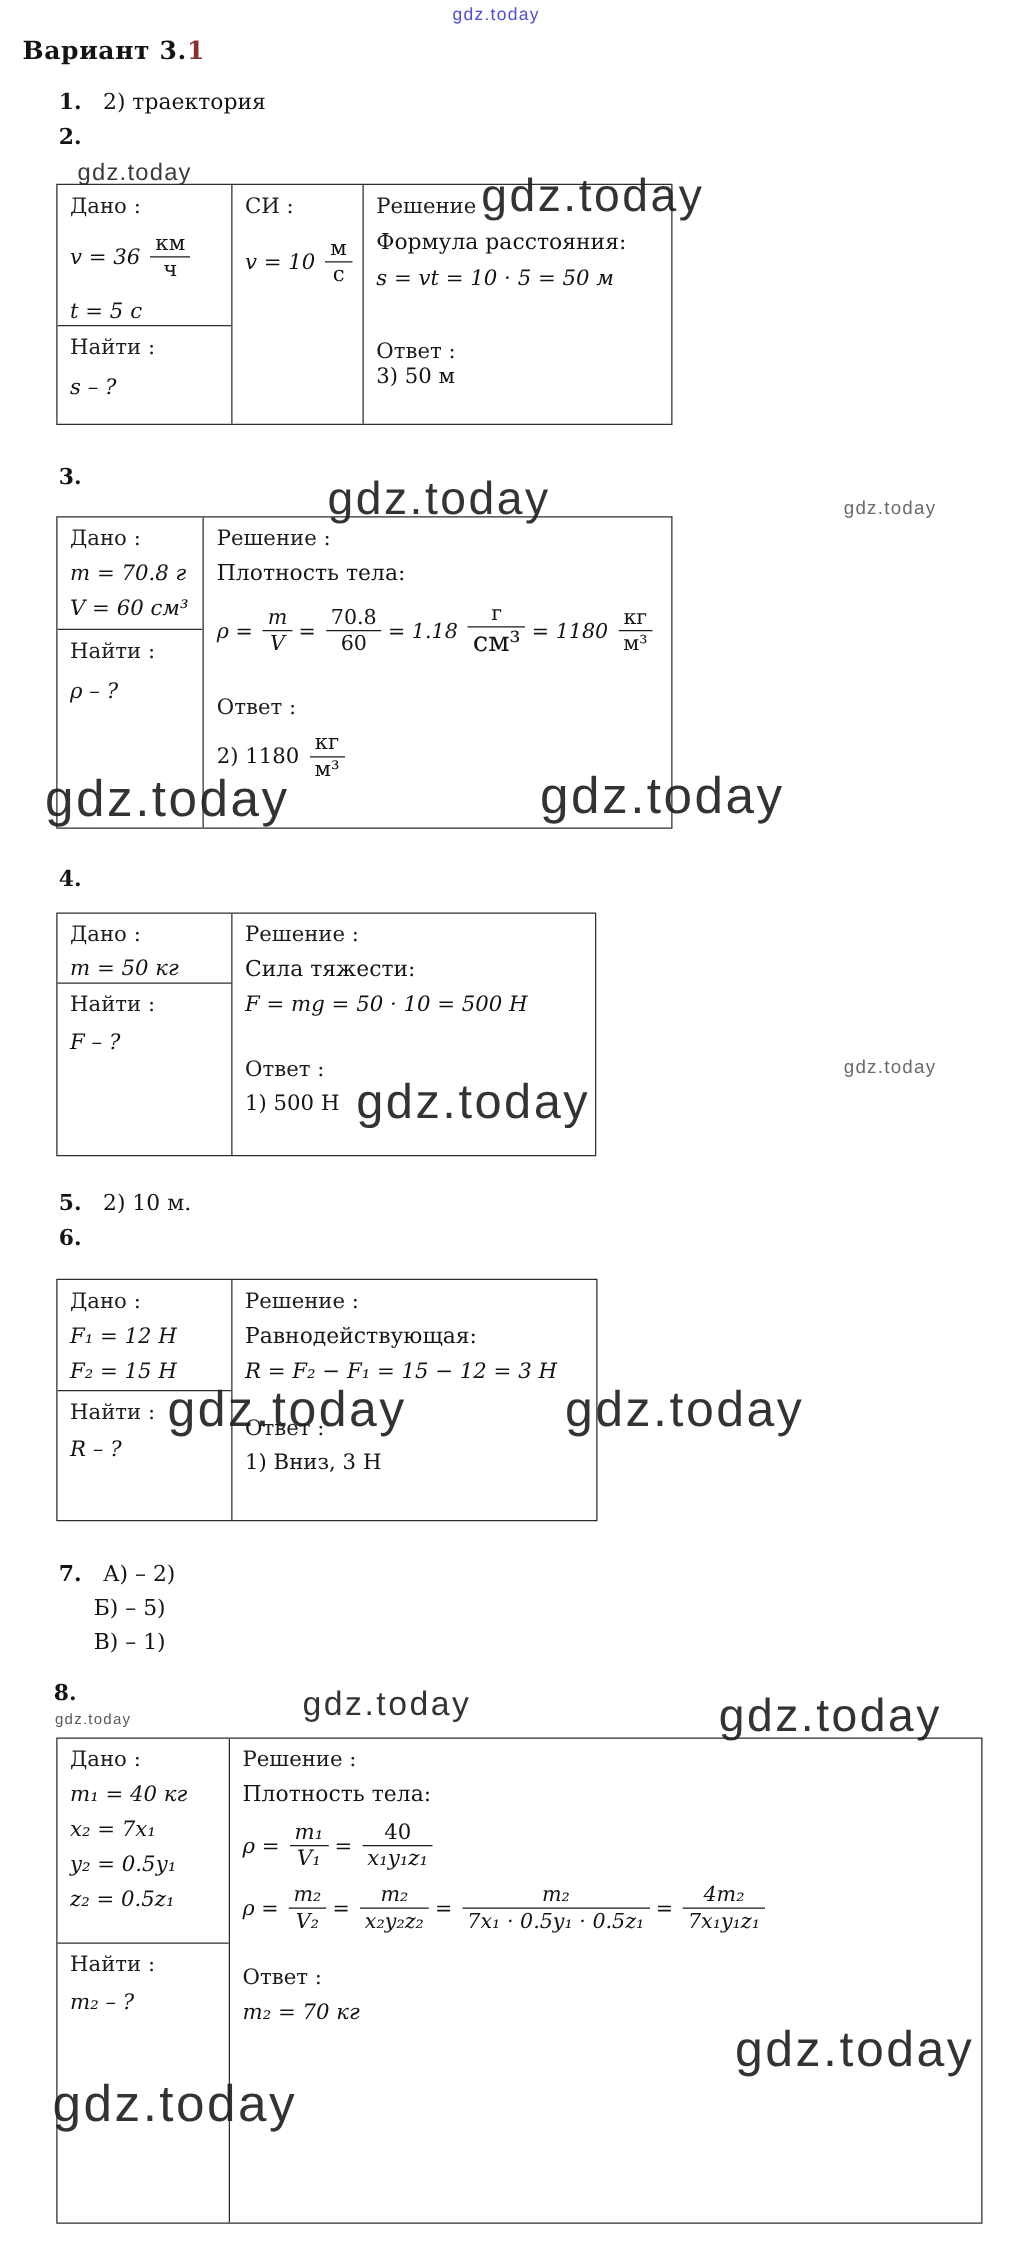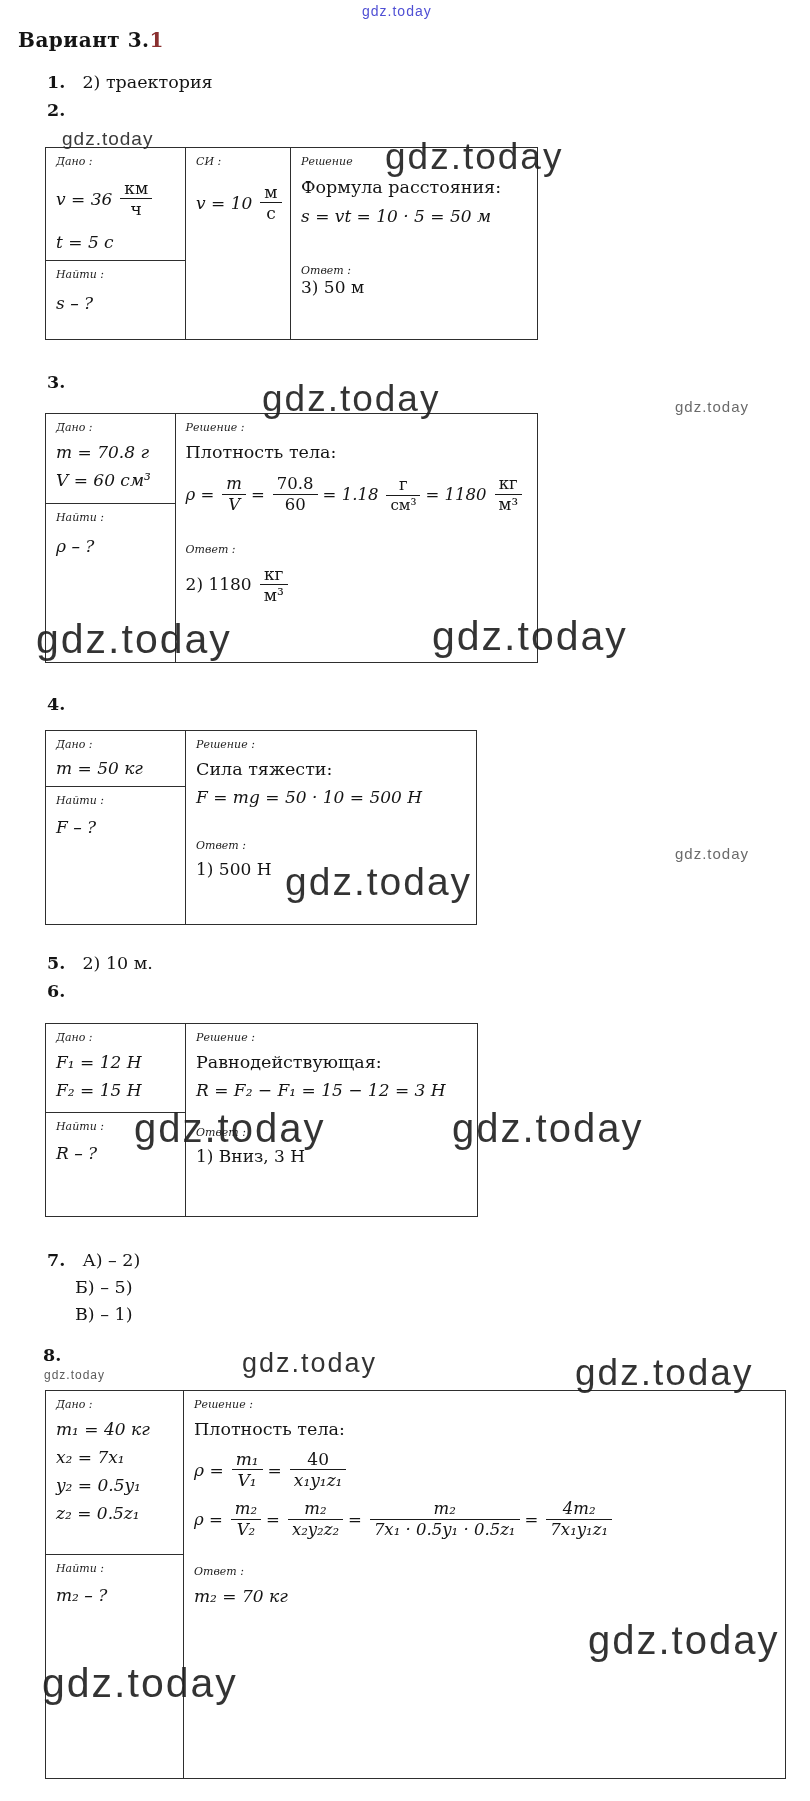--- a/index.html
+++ b/index.html
@@ -9,21 +9,21 @@
   .pnum{font-weight:bold;font-size:17.5px;color:#141414;}
   .ptxt{font-size:17.5px;color:#141414;}
   .title{font-size:20px;font-weight:bold;color:#141414;letter-spacing:.5px;}
   .title .tnum{color:#8a2f2f;}
   
   .tbl{position:absolute;display:flex;border:1.6px solid #2e2e2e;box-sizing:border-box;background:transparent;z-index:1;}
   .col{border-right:1.6px solid #2e2e2e;display:flex;flex-direction:column;box-sizing:border-box;}
   .col.last{border-right:none;flex:1;}
   .cell{padding:7px 10px;box-sizing:border-box;}
   .cell.top{border-bottom:1.6px solid #2e2e2e;}
-  .lbl{font-style:italic;font-size:11px;color:#1c1c1c;}
+  .lbl{font-size:17px;color:#1c1c1c;}
   .math{font-style:italic;font-size:17px;color:#141414;}
   .plain{font-style:normal;font-size:17px;color:#141414;}
   .feq{display:flex;align-items:center;flex-wrap:nowrap;}
   .feq > span{margin-right:5px;white-space:nowrap;}
   .frac{display:inline-block;text-align:center;vertical-align:middle;margin:0 3px;}
   .frac .fn{display:block;border-bottom:1.4px solid #1a1a1a;padding:0 4px;line-height:1.2;}
   .frac .fd{display:block;padding:0 4px;line-height:1.2;}
   
   .wm{position:absolute;font-family:"Liberation Sans", sans-serif;white-space:nowrap;
       z-index:5;pointer-events:none;opacity:.9;letter-spacing:2px;color:#1e1e1e;}
@@ -143,21 +143,21 @@
               <span class="fd">V</span>
             </span>
           <span>=</span>
           <span class="frac">
               <span class="fn plain" style="font-size:16.5px;">70.8</span>
               <span class="fd plain" style="font-size:16.5px;">60</span>
             </span>
           <span>= 1.18</span>
           <span class="frac">
               <span class="fn plain" style="font-size:16.5px;">г</span>
-              <span class="fd plain" style="font-size:15px;">см³</span>
+              <span class="fd plain" style="font-size:22px;">см³</span>
             </span>
           <span>= 1180</span>
           <span class="frac">
               <span class="fn plain" style="font-size:16.5px;">кг</span>
               <span class="fd plain" style="font-size:16.5px;">м³</span>
             </span>
         </div>
         <div class="lbl" style="margin-top:28px;">Ответ :</div>
         <div class="plain feq" style="margin-top:8px;">
           <span>2) 1180</span>

